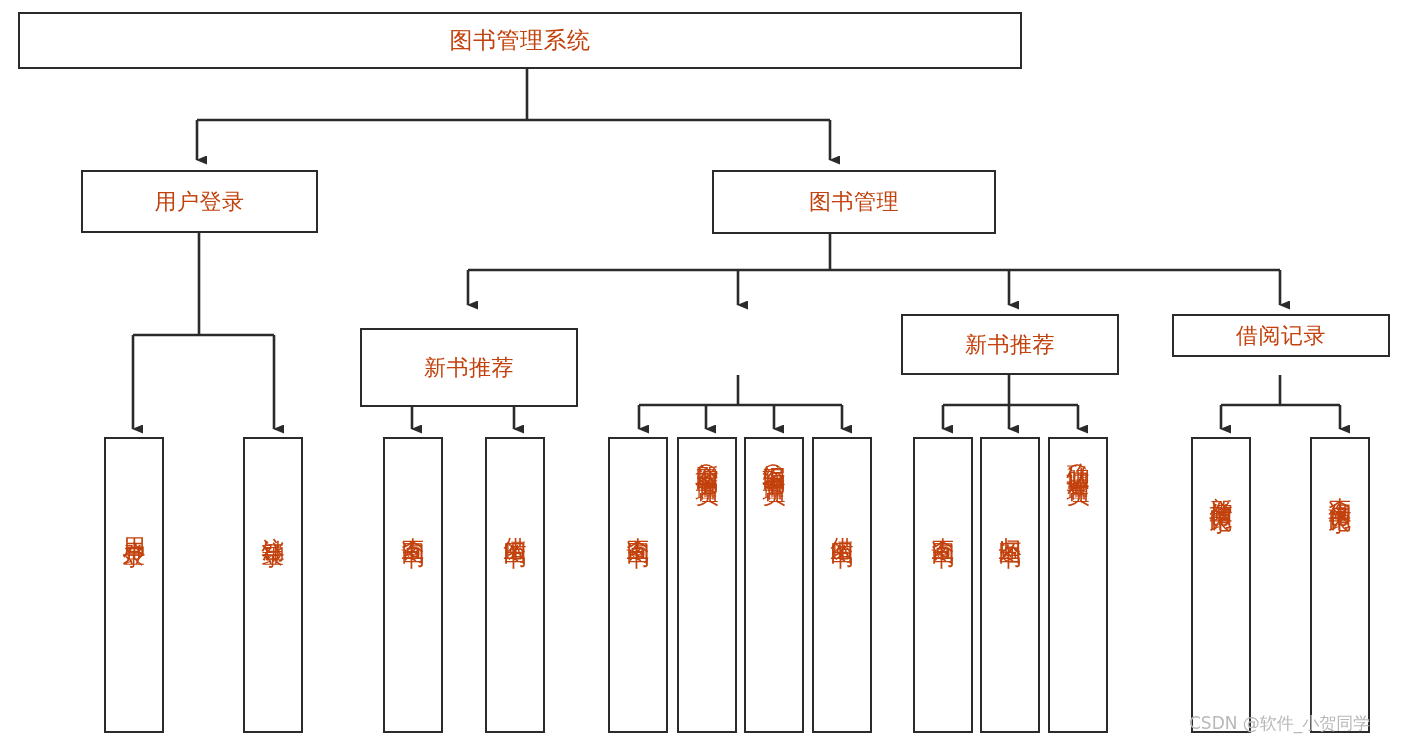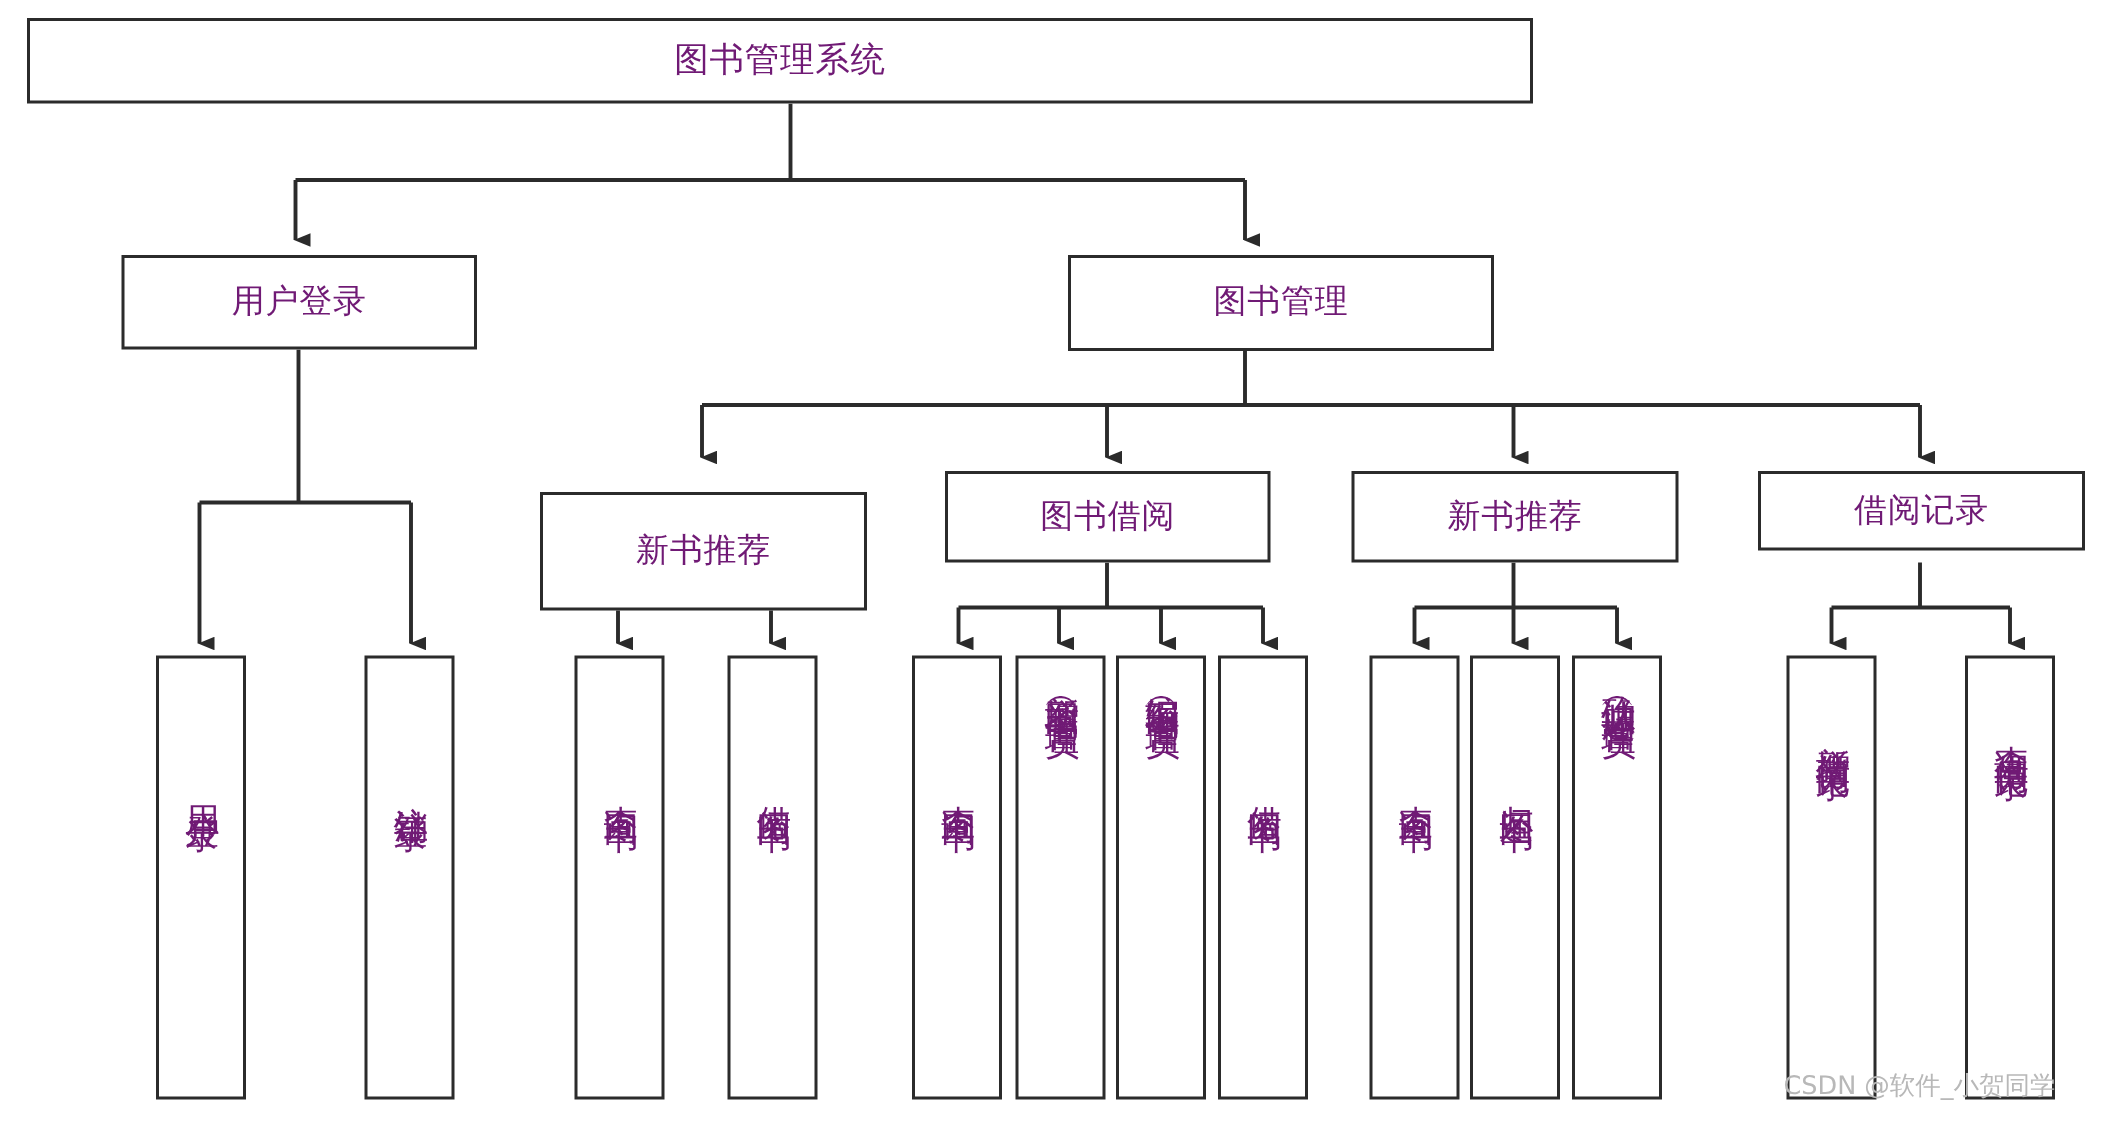--- a/index.html
+++ b/index.html
@@ -29,21 +29,21 @@
     pointer-events: none;
   }
   .node {
     position: absolute;
     box-sizing: border-box;
     border: 2px solid #2b2b2b;
     background: #ffffff;
     display: flex;
     align-items: center;
     justify-content: center;
-    color: #701a75;
+    color: #c2410c;
     z-index: 2;
   }
   .node-label {
     line-height: 1.16;
     letter-spacing: 0.5px;
     white-space: nowrap;
   }
   
   .node.h .node-label {
     font-size: 22px;
@@ -143,29 +143,26 @@
   </div>
 
   <div class="node h" style="left:712px; top:170px; width:284px; height:64px;">
     <span class="node-label">图书管理</span>
   </div>
 
   <div class="node h" style="left:360px; top:328px; width:218px; height:79px;">
     <span class="node-label">新书推荐</span>
   </div>
 
-  <div class="node h" style="left:630px; top:314px; width:217px; height:61px;">
-    <span class="node-label">图书借阅</span>
-  </div>
 
   <div class="node h" style="left:901px; top:314px; width:218px; height:61px;">
     <span class="node-label">新书推荐</span>
   </div>
 
-  <div class="node h" style="left:1172px; top:314px; width:218px; height:53px;">
+  <div class="node h" style="left:1172px; top:314px; width:218px; height:43px;">
     <span class="node-label">借阅记录</span>
   </div>
 
   <div class="node v mid" style="left:104px; top:437px; width:60px; height:296px; padding-top:80px;">
     <span class="node-label">用户登录</span>
   </div>
 
   <div class="node v mid" style="left:243px; top:437px; width:60px; height:296px; padding-top:80px;">
     <span class="node-label">注销登录</span>
   </div>

